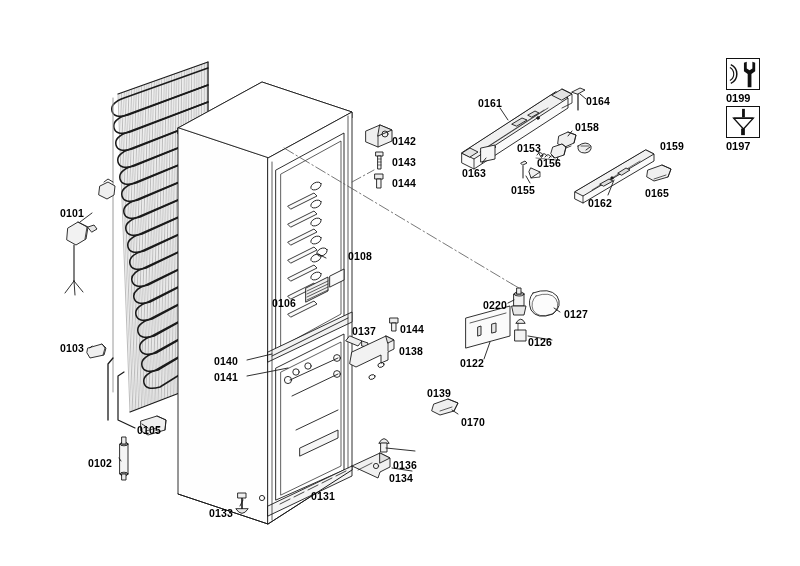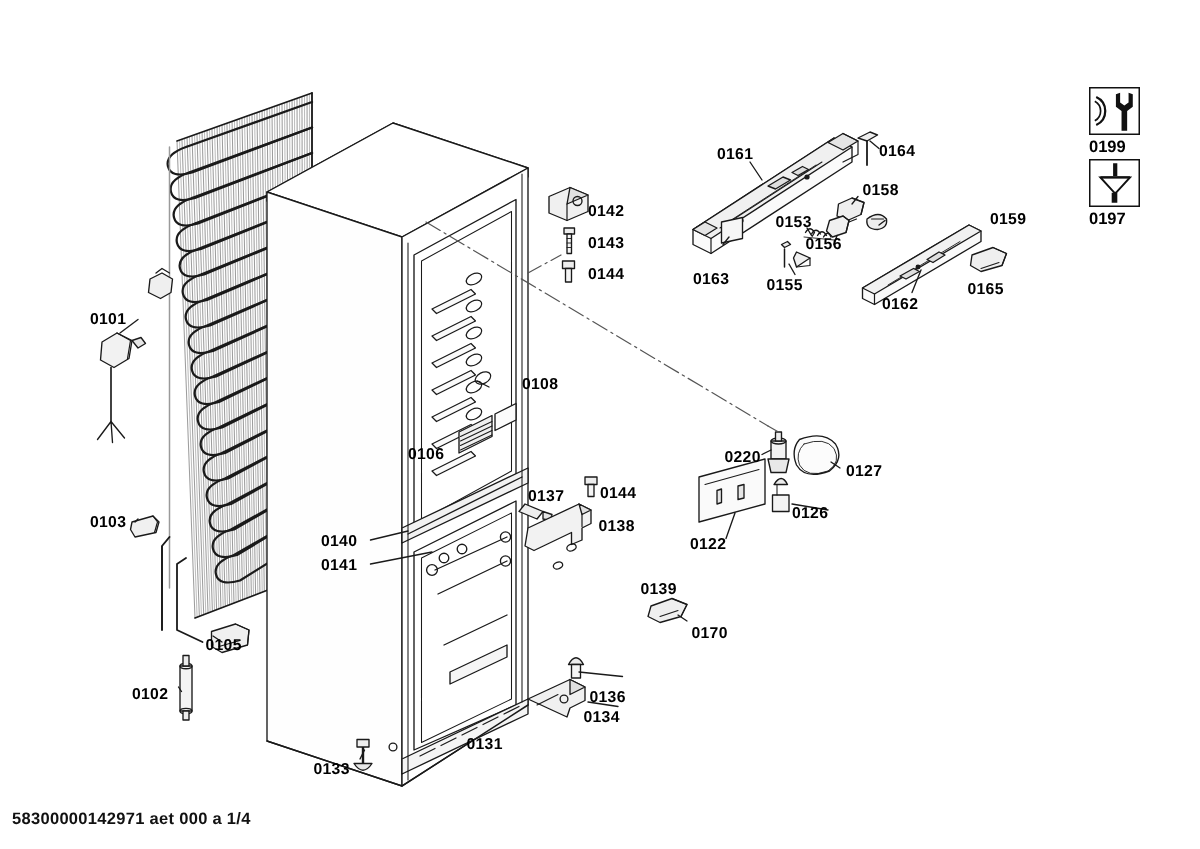--- a/index.html
+++ b/index.html
@@ -480,25 +480,24 @@
   <div class="lbl" style="left:399px;top:346px;">0138</div>
   <div class="lbl" style="left:387px;top:388px;padding-left:40px;">0139</div>
   <div class="lbl" style="left:393px;top:448px;margin-top:12px;">0136</div>
   <div class="lbl" style="left:389px;top:473px;">0134</div>
   <div class="lbl" style="left:461px;top:417px;">0170</div>
   <div class="lbl" style="left:460px;top:358px;">0122</div>
   <div class="lbl" style="left:483px;top:300px;">0220</div>
   <div class="lbl" style="left:528px;top:337px;">0126</div>
   <div class="lbl" style="left:564px;top:309px;">0127</div>
   <div class="lbl" style="left:478px;top:98px;">0161</div>
-  <div class="lbl" style="left:462px;top:181px;">0163</div>
+  <div class="lbl" style="left:462px;top:168px;">0163</div>
   <div class="lbl" style="left:586px;top:96px;">0164</div>
   <div class="lbl" style="left:575px;top:122px;">0158</div>
   <div class="lbl" style="left:628px;top:141px;margin-left:32px;">0159</div>
   <div class="lbl" style="left:537px;top:158px;">0156</div>
   <div class="lbl" style="left:517px;top:143px;">0153</div>
   <div class="lbl" style="left:511px;top:185px;">0155</div>
   <div class="lbl" style="left:588px;top:198px;">0162</div>
   <div class="lbl" style="left:645px;top:188px;">0165</div>
 
-  <div id="footer">58300000142971 aet 000 a 1/4</div>
 
 </div>
 
 </body></html>

